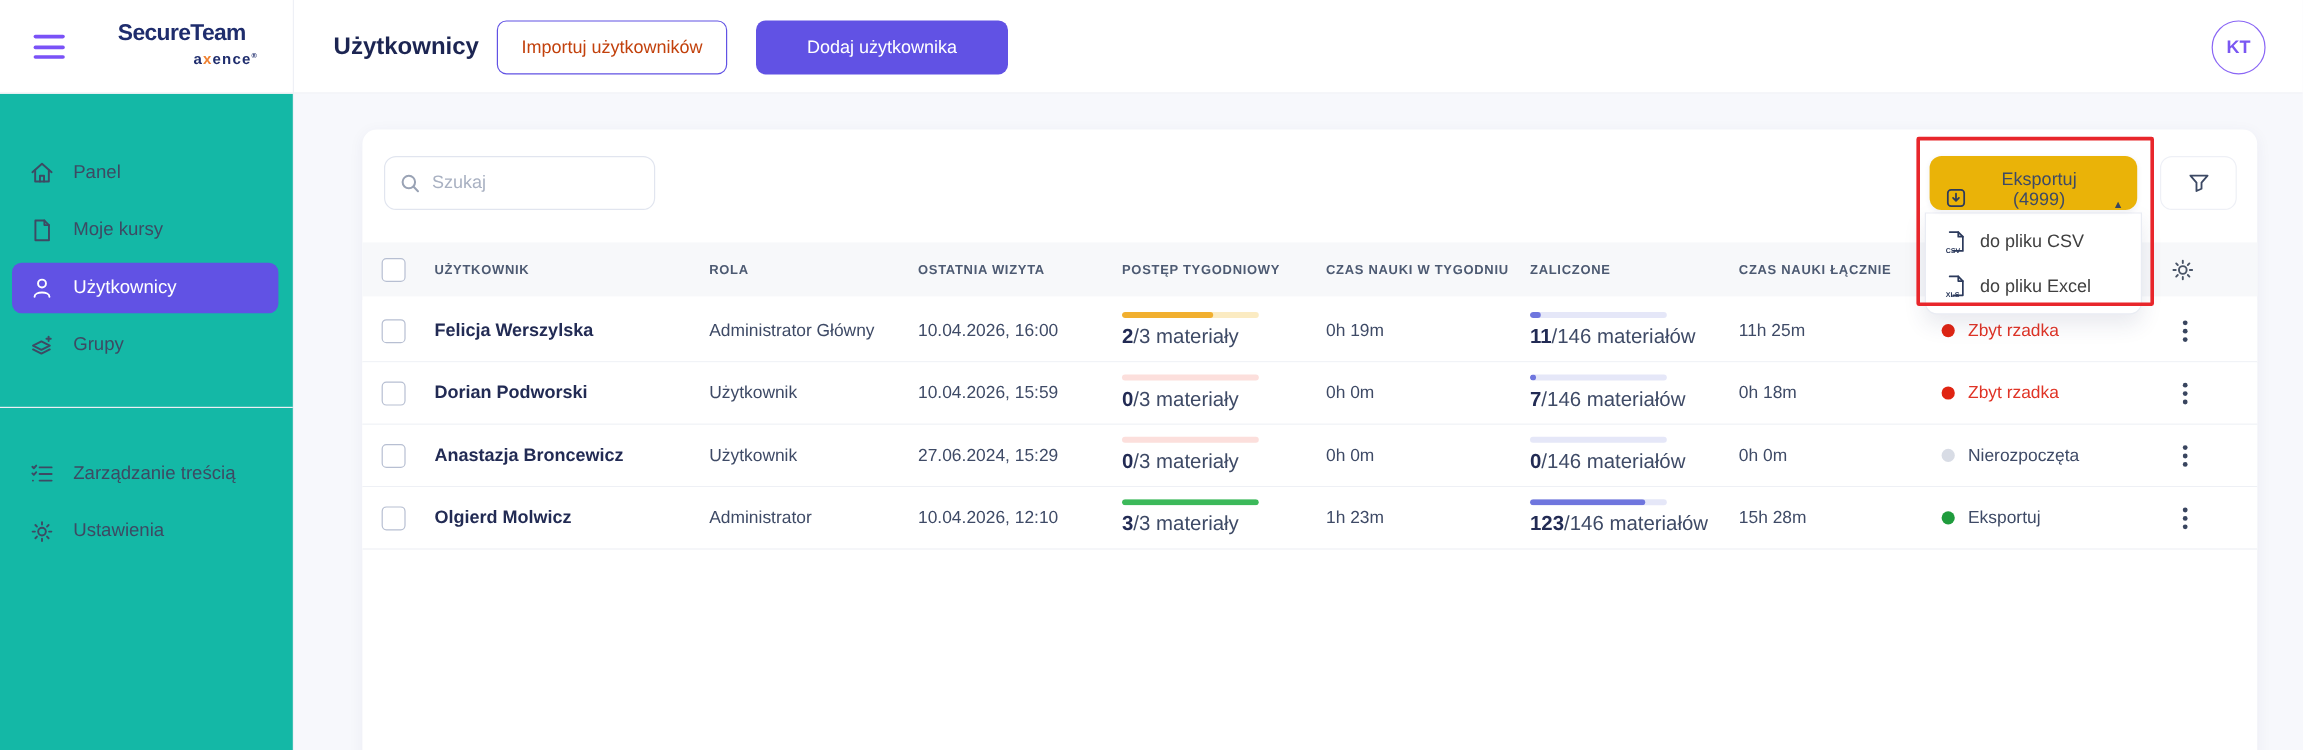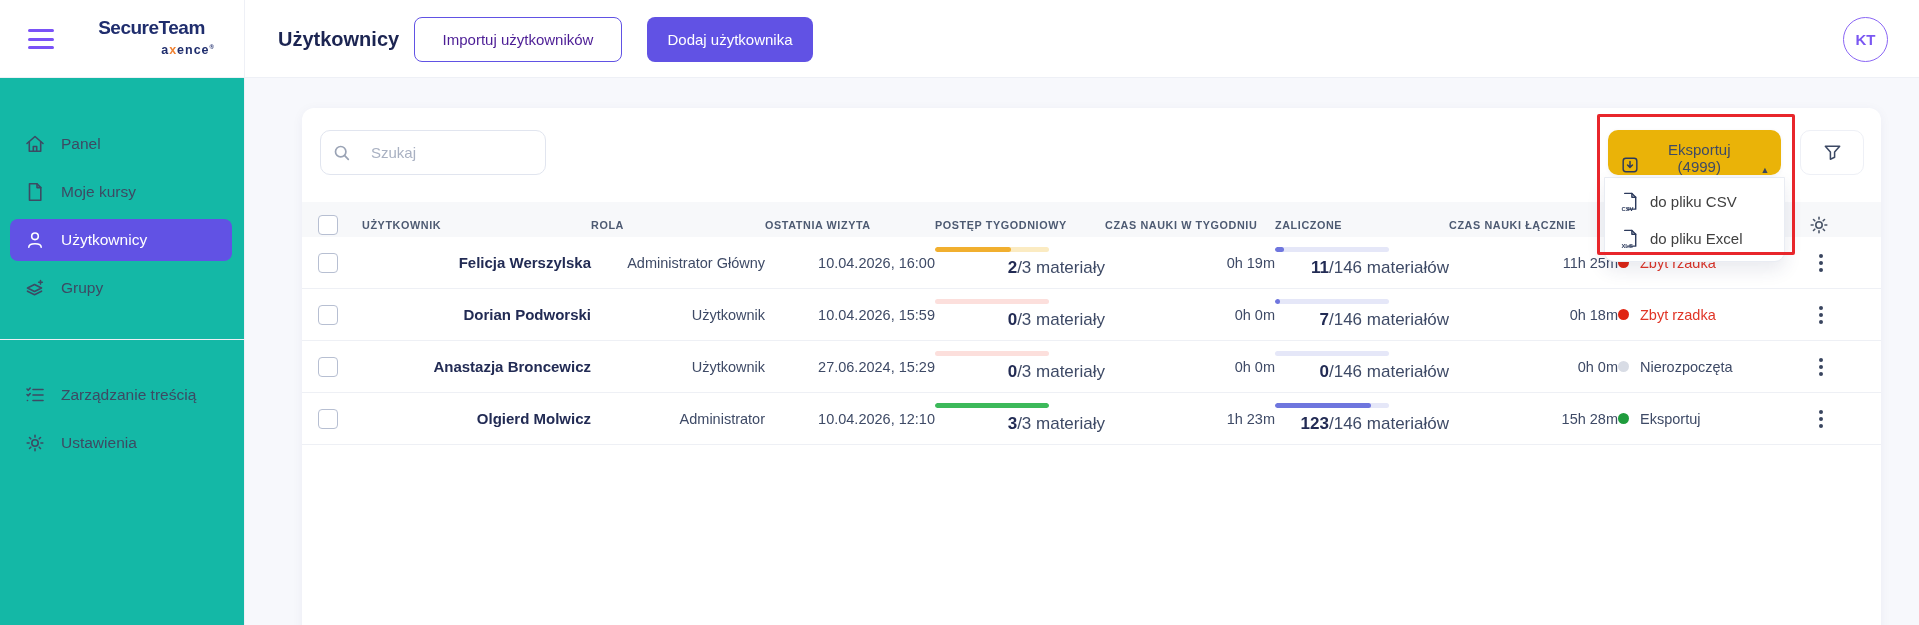--- a/index.html
+++ b/index.html
@@ -20,22 +20,22 @@
   .topbar-divider { position:absolute; left:244px; top:0; width:1px; height:78px; background:#eef0f6; }
   .hamburger { position:absolute; left:28px; top:26px; width:28px; height:26px; display:flex; flex-direction:column; justify-content:space-between; padding:3px 0; cursor:pointer; background:none; border:none; }
   .hamburger span { display:block; width:26px; height:3px; border-radius:2px; background:#7a52f7; }
   .logo { position:absolute; left:84px; top:15px; width:135px; text-align:center; }
   .logo-name { font-size:19px; font-weight:700; letter-spacing:-0.5px; color:#1f2d6d; line-height:26px; }
   .logo-sub { font-size:12.5px; font-weight:700; color:#1f2d6d; text-align:right; padding-right:4px; letter-spacing:1px; line-height:13px; }
   .logo-sub .x { color:#f08232; }
   .logo-sub .reg { font-size:6px; vertical-align:super; }
   .page-title { position:absolute; left:278px; top:0; height:78px; display:flex; align-items:center; font-size:20px; font-weight:700; color:#1c2552; }
   .btn { height:45px; border-radius:8px; font-size:15px; font-family:inherit; cursor:pointer; display:flex; align-items:center; justify-content:center; }
-  .btn-outline { position:absolute; left:414px; top:17px; width:208px; background:#fff; border:1.5px solid #6152e4; color:#4c1d95; }
-  .btn-primary { position:absolute; left:630px; top:17px; width:166px; background:#6152e4; border:none; color:#ffffff;margin-left:17px; }
+  .btn-outline { position:absolute; left:414px; top:17px; width:192px; background:#fff; border:1.5px solid #6152e4; color:#c2410c; }
+  .btn-primary { position:absolute; left:630px; top:17px; width:210px; background:#6152e4; border:none; color:#ffffff; }
   .avatar { position:absolute; right:31px; top:17px; width:45px; height:45px; border-radius:50%; border:1.5px solid #8a66f5; color:#7a57f2; font-size:15px; font-weight:700; display:flex; align-items:center; justify-content:center; background:#fff; cursor:pointer; }
 
   
   .sidebar {
     position:absolute; left:0; top:78px; bottom:0; width:245px;
     background:#14b8a6; border-right:1px solid #eef0f6; z-index:4; padding-top:45px;
   }
   .nav-item {
     height:42px; margin:0 12px 6px 10px; border-radius:8px;
     display:flex; align-items:center; gap:15px; padding-left:14px;
@@ -47,40 +47,40 @@
 
   
   .card {
     position:absolute; left:302px; top:108px; width:1579px; height:540px;
     background:#ffffff; border-radius:12px 12px 0 0;
     box-shadow:0 2px 12px rgba(35,45,95,0.05); z-index:1;
   }
   .search-wrap {
     position:absolute; left:18px; top:22px; width:226px; height:45px;
     border:1px solid #e1e5ef; border-radius:10px; background:#fff;
-    display:flex; align-items:center; padding-left:12px; gap:20px;
+    display:flex; align-items:center; padding-left:12px; gap:9px;
   }
   .search-wrap input {
     border:none; outline:none; font-size:15px; font-family:inherit; color:#3e4a66; width:160px; background:transparent;
   }
   .search-wrap input::placeholder { color:#a9b1c2; }
   .filter-btn {
     position:absolute; left:1498px; top:22px; width:64px; height:45px;
     border:1px solid #eef0f6; border-radius:10px; background:#fff; cursor:pointer;
     display:flex; align-items:center; justify-content:center;
   }
 
   
   .tgrid { display:grid; grid-template-columns:60px 229px 174px 170px 170px 170px 174px 169px 182px 1fr; align-items:center; }
   .thead {
     position:absolute; left:0; top:94px; width:1579px; height:45px;
     background:#f7f8fa; font-size:10.8px; font-weight:700; letter-spacing:0.6px;
     color:#4d5a72; text-transform:uppercase;
   }
-  .tbody { position:absolute; left:0; top:129px; width:1579px;text-align:right; }
+  .tbody { position:absolute; left:0; top:142px; width:1579px; }
   .trow { height:52px; border-bottom:1px solid #eef0f5; font-size:14.5px; color:#3e4a66; background:#fff; }
   .cell-cb { padding-left:16px; }
   .checkbox { width:20px; height:20px; border:1.5px solid #b7bfd2; border-radius:4px; background:#fff; cursor:pointer; }
   .uname { font-weight:700; color:#222b54; font-size:15px; cursor:pointer; }
 
   .prog { display:flex; flex-direction:column; gap:6px; justify-content:center; }
   .bar { width:114px; height:5px; border-radius:3px; overflow:hidden; }
   .bar .fill { height:100%; border-radius:3px; }
   .bar.orange { background:#fbebc2; } .bar.orange .fill { background:#f1af2f; }
   .bar.pink   { background:#fcdfdc; } .bar.pink .fill   { background:#f0796d; }

